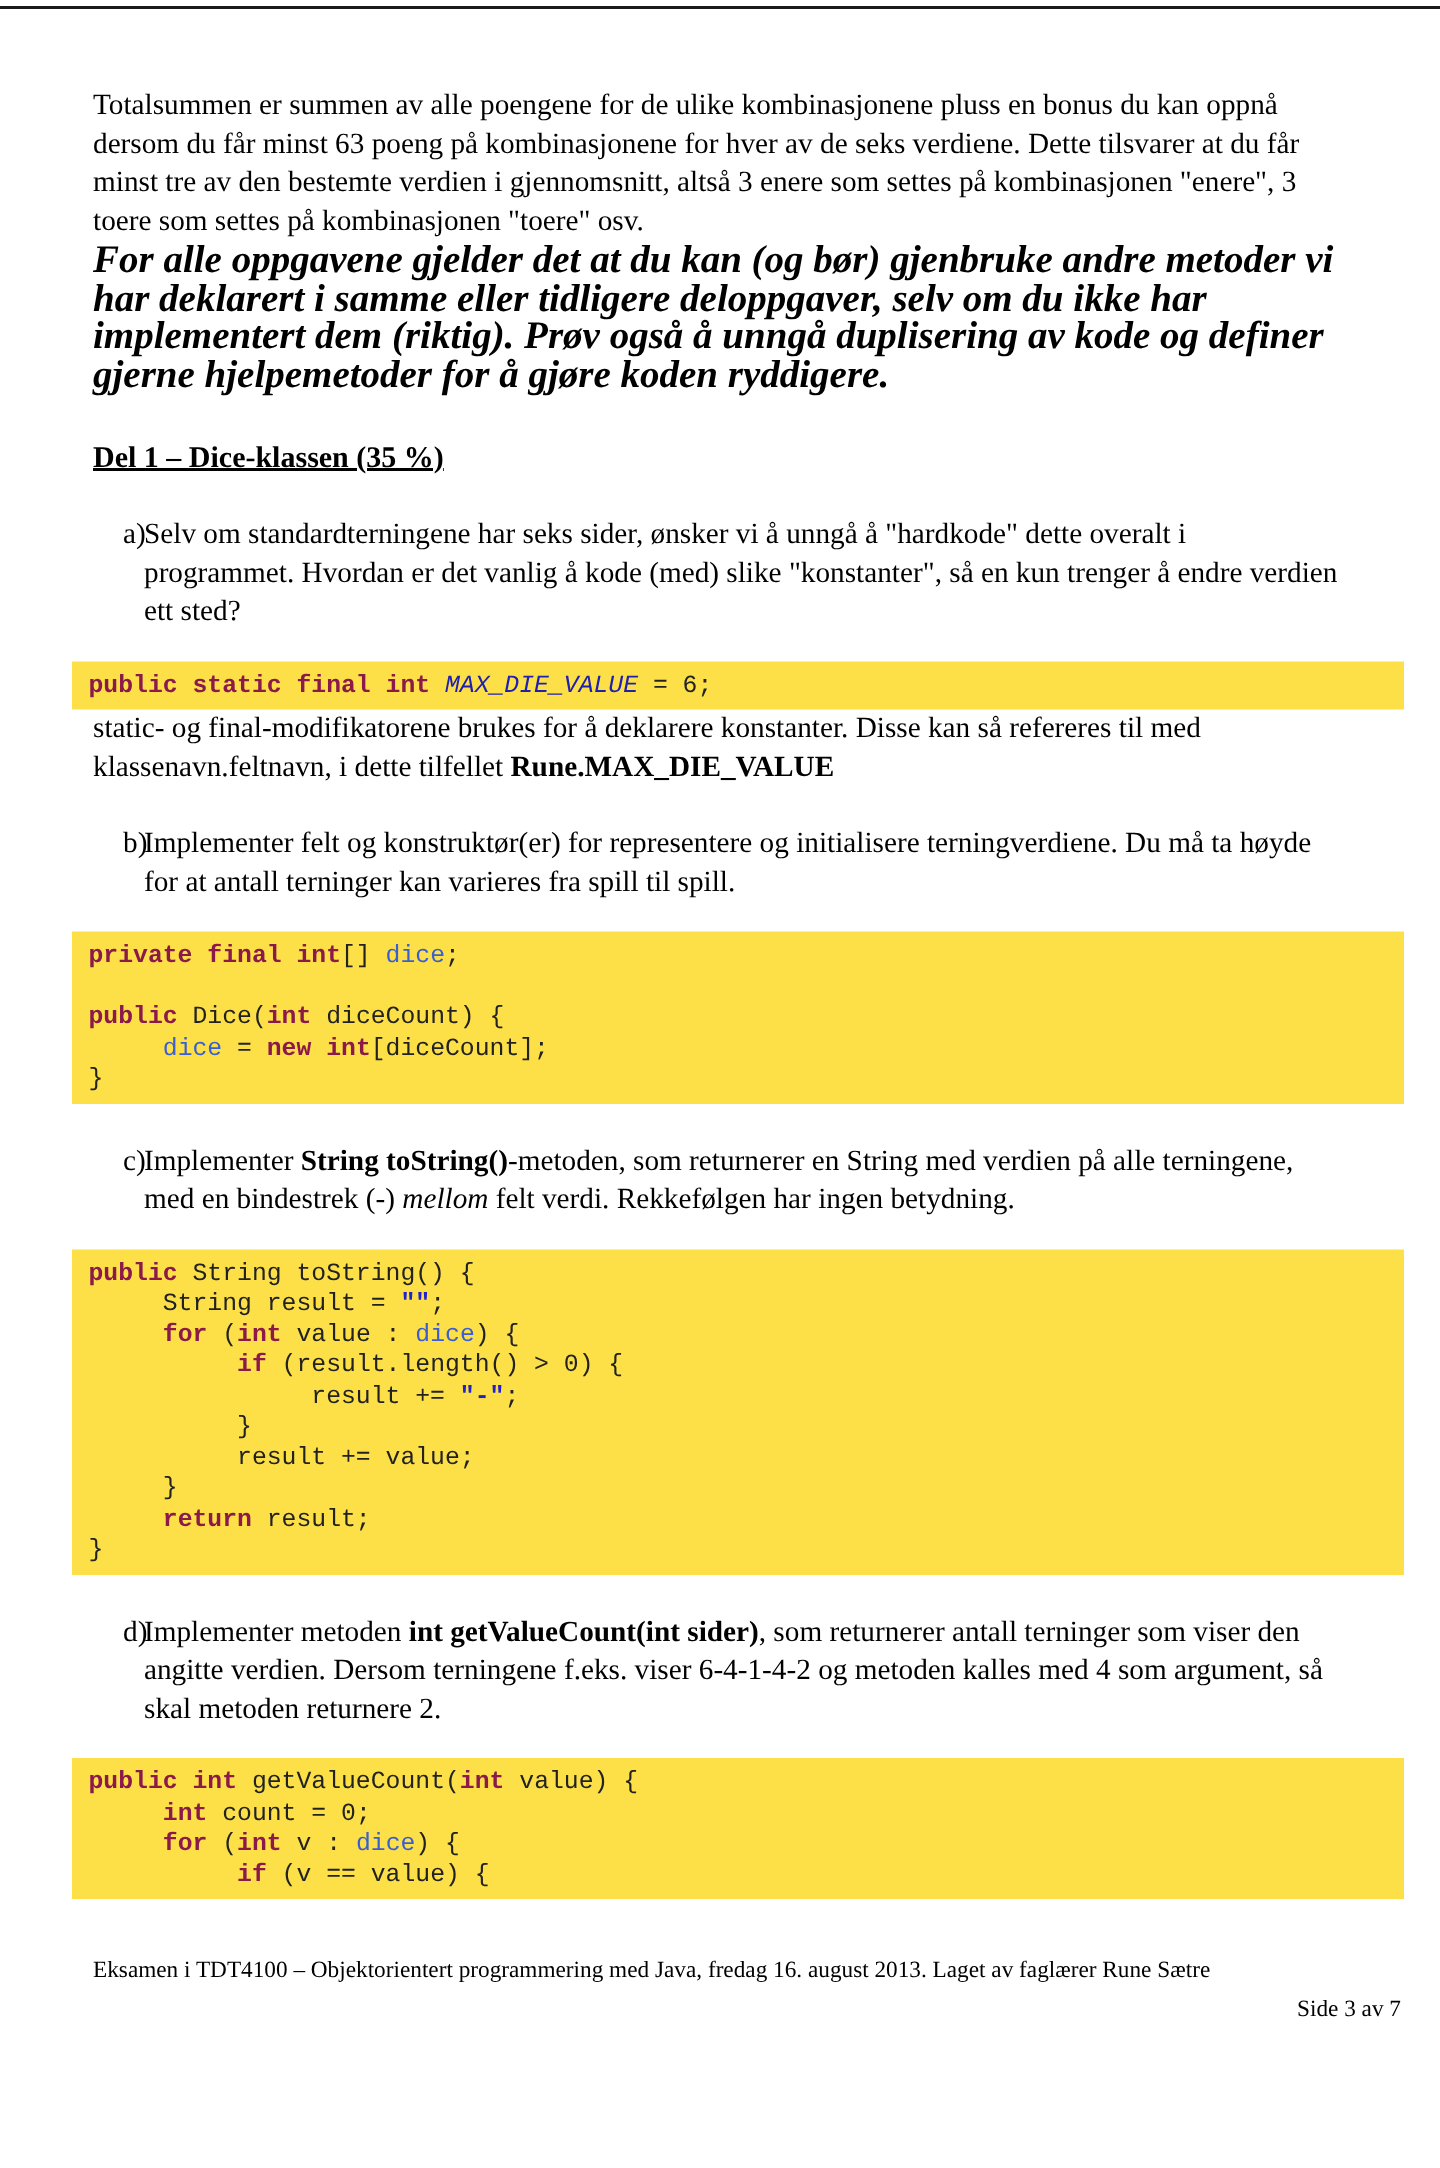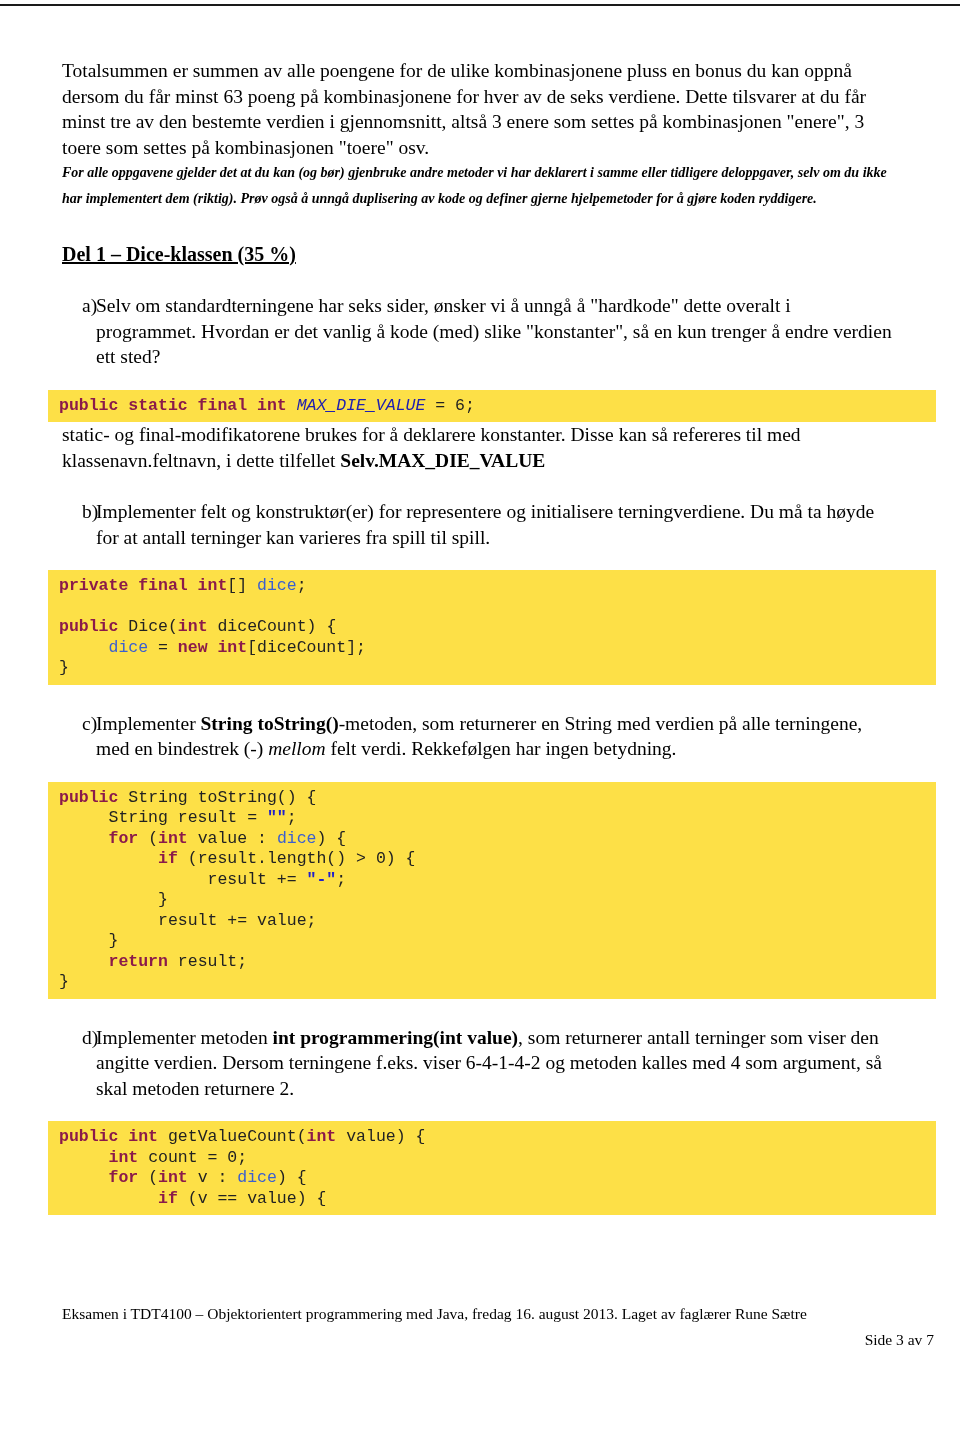--- a/index.html
+++ b/index.html
@@ -40,21 +40,21 @@
     margin: 0;
   }
   .para {
     font-size: 19.5px;
     line-height: 25.5px;
     text-align: left;
   }
   .italic-block {
     font-style: italic;
     font-weight: bold;
-    font-size: 14px;
+    font-size: 26px;
     line-height: 25.5px;
     margin-top: 28px;
   }
   .section-heading {
     font-weight: bold;
     font-size: 20px;
     line-height: 26px;
     text-decoration: underline;
     margin-top: 30px;
     display: inline-block;
@@ -144,39 +144,39 @@
     </div>
 
 
     <div class="list-item">
       <div class="list-marker">a)</div>
       <div class="list-body">Selv om standardterningene har seks sider, ønsker vi å unngå å "hardkode" dette overalt i programmet. Hvordan er det vanlig å kode (med) slike "konstanter", så en kun trenger å endre verdien ett sted?</div>
     </div>
 
     <div class="code-block"><div><span class="kw">public static final int </span><span class="type-const">MAX_DIE_VALUE</span><span> = 6;</span></div></div>
 
-    <div class="para para-block"><span>static- og final-modifikatorene brukes for å deklarere konstanter. Disse kan så refereres til med klassenavn.feltnavn, i dette tilfellet </span><b>Selv.MAX_DIE_VALUE</b></div>
+    <div class="para para-block"><span>static- og final-modifikatorene brukes for å deklarere konstanter. Disse kan så refereres til med klassenavn.feltnavn, i dette tilfellet </span><b>Rune.MAX_DIE_VALUE</b></div>
 
     <div class="list-item">
       <div class="list-marker">b)</div>
       <div class="list-body">Implementer felt og konstruktør(er) for representere og initialisere terningverdiene. Du må ta høyde for at antall terninger kan varieres fra spill til spill.</div>
     </div>
 
     <div class="code-block"><div><span class="kw">private final int</span><span>[] </span><span class="field">dice</span><span>;</span></div><div>&nbsp;</div><div><span class="kw">public</span><span> Dice(</span><span class="kw">int</span><span> diceCount) {</span></div><div><span>     </span><span class="field">dice</span><span> = </span><span class="kw">new int</span><span>[diceCount];</span></div><div><span>}</span></div></div>
 
     <div class="list-item">
       <div class="list-marker">c)</div>
       <div class="list-body"><span>Implementer </span><b>String toString()</b><span>-metoden, som returnerer en String med verdien på alle terningene, med en bindestrek (-) </span><i>mellom</i><span> felt verdi. Rekkefølgen har ingen betydning.</span></div>
     </div>
 
     <div class="code-block"><div><span class="kw">public</span><span> String toString() {</span></div><div><span>     String result = </span><span class="str">""</span><span>;</span></div><div><span>     </span><span class="kw">for</span><span> (</span><span class="kw">int</span><span> value : </span><span class="field">dice</span><span>) {</span></div><div><span>          </span><span class="kw">if</span><span> (result.length() &gt; 0) {</span></div><div><span>               result += </span><span class="str">"-"</span><span>;</span></div><div><span>          }</span></div><div><span>          result += value;</span></div><div><span>     }</span></div><div><span>     </span><span class="kw">return</span><span> result;</span></div><div><span>}</span></div></div>
 
     <div class="list-item">
       <div class="list-marker">d)</div>
-      <div class="list-body"><span>Implementer metoden </span><b>int programmering(int value)</b><span>, som returnerer antall terninger som viser den angitte verdien. Dersom terningene f.eks. viser 6-4-1-4-2 og metoden kalles med 4 som argument, så skal metoden returnere 2.</span></div>
+      <div class="list-body"><span>Implementer metoden </span><b>int getValueCount(int sider)</b><span>, som returnerer antall terninger som viser den angitte verdien. Dersom terningene f.eks. viser 6-4-1-4-2 og metoden kalles med 4 som argument, så skal metoden returnere 2.</span></div>
     </div>
 
     <div class="code-block"><div><span class="kw">public int</span><span> getValueCount(</span><span class="kw">int</span><span> value) {</span></div><div><span>     </span><span class="kw">int</span><span> count = 0;</span></div><div><span>     </span><span class="kw">for</span><span> (</span><span class="kw">int</span><span> v : </span><span class="field">dice</span><span>) {</span></div><div><span>          </span><span class="kw">if</span><span> (v == value) {</span></div></div>
 
   </div>
 
   <div class="page-num">Side 3 av 7</div>
   <div class="footer">Eksamen i TDT4100 – Objektorientert programmering med Java, fredag 16. august 2013. Laget av faglærer Rune Sætre</div>
 
 </div>

